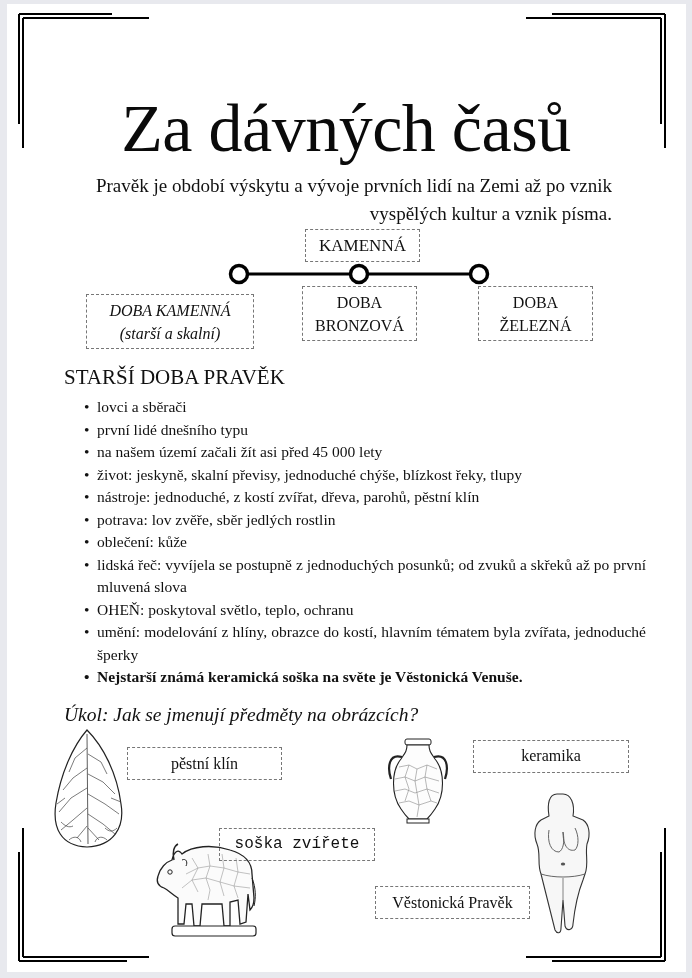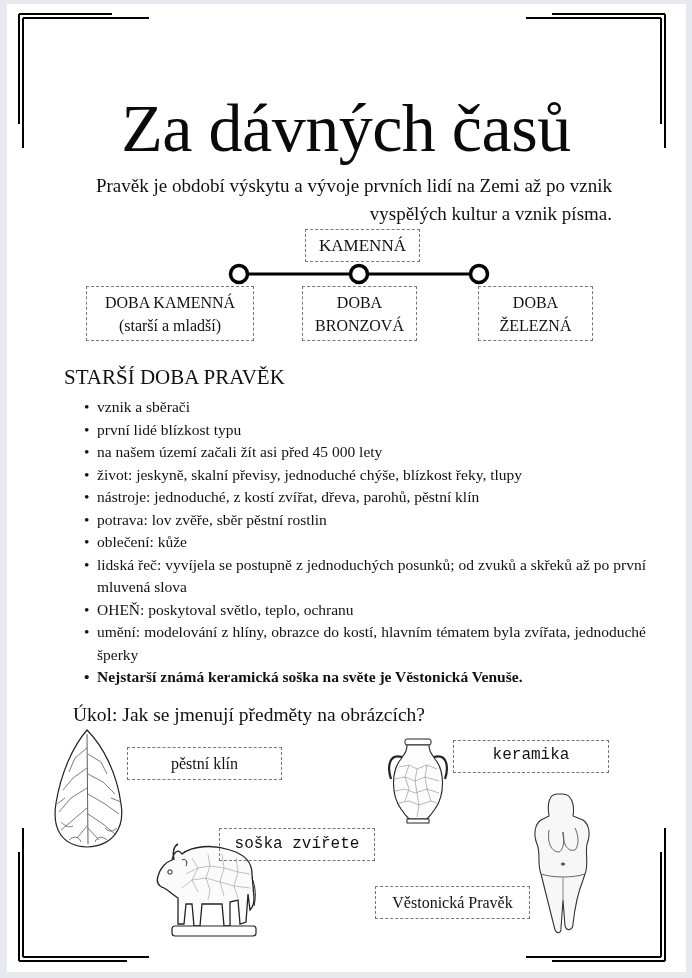--- a/index.html
+++ b/index.html
@@ -31,46 +31,46 @@
   .intro {
     position: absolute; left: 80px; width: 532px; top: 172px;
     text-align: right; font-size: 19px; line-height: 28px; color: #111;
   }
   .dashbox {
     position: absolute; border: 1px dashed #777;
     text-align: center; font-size: 16px; line-height: 23px; color: #111;
     box-sizing: border-box;
   }
   .b-pravek { left: 305px; top: 229px; width: 115px; height: 33px; padding-top: 4px; font-size: 17px; }
-  .b-kam { left: 86px; top: 286px; width: 168px; height: 55px; padding-top: 4px; }
+  .b-kam { left: 86px; top: 294px; width: 168px; height: 55px; padding-top: 4px; font-style: italic; }
   .b-bronz { left: 302px; top: 286px; width: 115px; height: 55px; padding-top: 4px; }
   .b-zel { left: 478px; top: 286px; width: 115px; height: 55px; padding-top: 4px; }
   .timeline { position: absolute; left: 220px; top: 260px; }
 
   .section-h {
     position: absolute; left: 64px; top: 364px; font-size: 21px; line-height: 26px; color: #111;
   }
   ul.facts {
     position: absolute; left: 80px; top: 396px; width: 566px;
     margin: 0; padding: 0; list-style: none;
     font-size: 15.5px; line-height: 22.5px; color: #111;
   }
   ul.facts li { position: relative; padding-left: 17px; text-align: justify; }
   ul.facts li::before { content: "•"; position: absolute; left: 4px; top: 0; }
   ul.facts li.bold { font-weight: bold; }
 
   .task {
-    position: absolute; left: 73px; top: 704px; font-size: 19.5px; color: #111;
+    position: absolute; left: 64px; top: 704px; font-size: 19.5px; font-style: italic; color: #111;
   }
   .label-box {
     position: absolute; border: 1px dashed #777; box-sizing: border-box;
     text-align: center; font-size: 16px; color: #111;
   }
   .lb-klin { left: 127px; top: 747px; width: 155px; height: 33px; line-height: 31px; text-align: center; }
-  .lb-ker { left: 453px; top: 740px; width: 156px; height: 33px; line-height: 29px; font-family: Liberation Mono, monospace; }
+  .lb-ker { left: 473px; top: 740px; width: 156px; height: 33px; line-height: 29px; }
   .lb-sos { left: 219px; top: 828px; width: 156px; height: 33px; line-height: 31px; font-family: Liberation Mono, monospace; }
   .lb-ven { left: 375px; top: 886px; width: 155px; height: 33px; line-height: 31px; }
 
   .pic { position: absolute; }
   .pic-klin { left: 51px; top: 728px; }
   .pic-vase { left: 385px; top: 737px; }
   .pic-bison { left: 152px; top: 838px; }
   .pic-venus { left: 527px; top: 790px; }
 </style>
 </head>
@@ -121,39 +121,39 @@
 <div class="timeline">
   <svg width="280" height="30">
     <line x1="19" y1="14" x2="259" y2="14" stroke="#000" stroke-width="3"></line>
     <circle cx="19" cy="14" r="8.5" fill="#fff" stroke="#000" stroke-width="3.5"></circle>
     <circle cx="139" cy="14" r="8.5" fill="#fff" stroke="#000" stroke-width="3.5"></circle>
     <circle cx="259" cy="14" r="8.5" fill="#fff" stroke="#000" stroke-width="3.5"></circle>
   </svg>
 </div>
 <div class="dashbox b-kam">
   <div>DOBA KAMENNÁ</div>
-  <div>(starší a mladší)</div>
+  <div>(starší a skalní)</div>
 </div>
 <div class="dashbox b-bronz">
   <div>DOBA</div>
   <div>BRONZOVÁ</div>
 </div>
 <div class="dashbox b-zel">
   <div>DOBA</div>
   <div>ŽELEZNÁ</div>
 </div>
 
 <h2 class="section-h" style="margin:0;font-weight:normal;">STARŠÍ DOBA PRAVĚK</h2>
 <ul class="facts">
-  <li>vznik a sběrači</li>
-  <li>první lidé blízkost typu</li>
+  <li>lovci a sběrači</li>
+  <li>první lidé dnešního typu</li>
   <li>na našem území začali žít asi před 45 000 lety</li>
   <li>život: jeskyně, skalní převisy, jednoduché chýše, blízkost řeky, tlupy</li>
   <li>nástroje: jednoduché, z kostí zvířat, dřeva, parohů, pěstní klín</li>
-  <li>potrava: lov zvěře, sběr pěstní rostlin</li>
+  <li>potrava: lov zvěře, sběr jedlých rostlin</li>
   <li>oblečení: kůže</li>
   <li>lidská řeč: vyvíjela se postupně z jednoduchých posunků; od zvuků a skřeků až po první mluvená slova</li>
   <li>OHEŇ: poskytoval světlo, teplo, ochranu</li>
   <li>umění: modelování z hlíny, obrazce do kostí, hlavním tématem byla zvířata, jednoduché šperky</li>
   <li class="bold">Nejstarší známá keramická soška na světe je Věstonická Venuše.</li>
 </ul>
 
 <div class="task">Úkol: Jak se jmenují předměty na obrázcích?</div>
 
 <div class="pic pic-klin">

